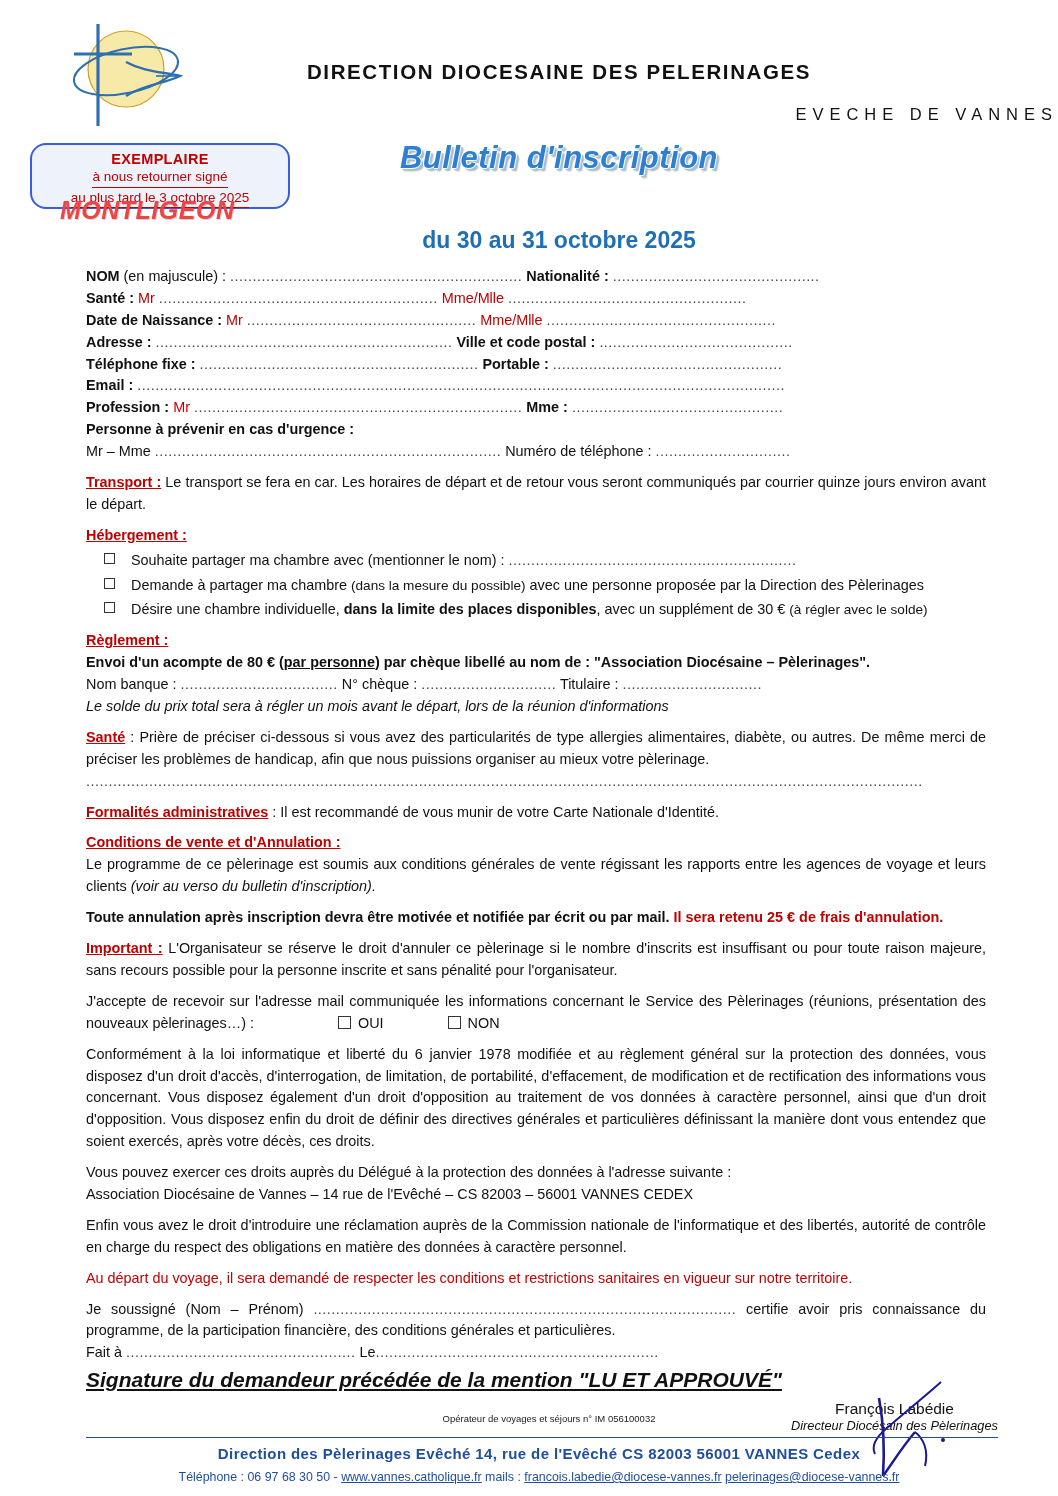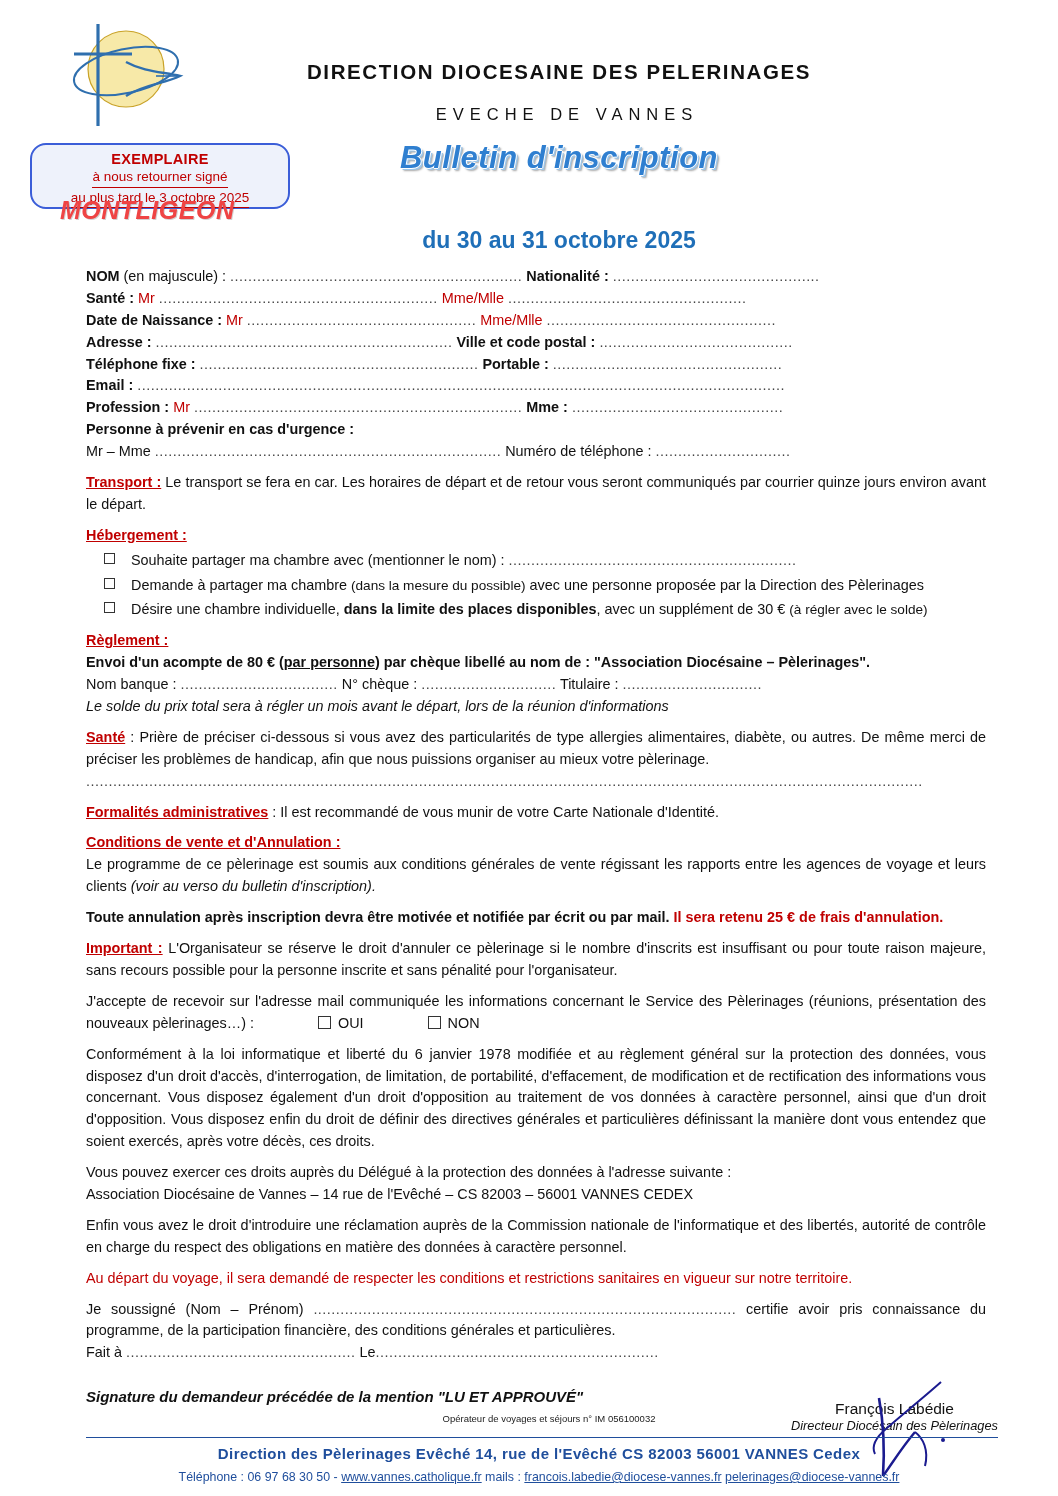--- a/index.html
+++ b/index.html
@@ -65,21 +65,21 @@
     font-weight: bold;
     font-size: 20.5px;
     letter-spacing: 1.6px;
     color: #111;
     padding-left: 60px;
   }
   .hdr-sub {
     position: absolute;
     left: 0; right: 0;
     top: 105px;
-    text-align: center;
+    text-align: right;
     font-size: 16.5px;
     letter-spacing: 6px;
     color: #111;
     padding-left: 76px;
   }
   .wordart {
     position: absolute;
     left: 0; right: 0;
     top: 140px;
     text-align: center;
@@ -154,24 +154,24 @@
     display: inline-block;
     width: 11px; height: 11px;
     border: 1.3px solid #333;
     margin-right: 7px;
     position: relative;
     top: 1px;
   }
   .opt { display: inline-block; margin-right: 60px; }
 
   .sig-line {
-    margin-top: 22px;
     font-weight: bold;
     font-style: italic;
-    font-size: 15px;
+    font-size: 21px;
+    text-decoration: underline;
   }
   .director {
     position: absolute;
     right: 60px;
     top: 1352px;
     text-align: center;
     font-size: 14px;
     margin-top: 48px;
   }
   .director .name { font-size: 15.5px; }
@@ -378,21 +378,21 @@
         <b>Toute annulation après inscription devra être motivée et notifiée par écrit ou par mail. </b><b class="red">Il sera retenu 25 € de frais d'annulation.</b>
       </div>
     </div>
 
     <div class="para just">
       <span class="red-u">Important :</span><span> L'Organisateur se réserve le droit d'annuler ce pèlerinage si le nombre d'inscrits est insuffisant ou pour toute raison majeure, sans recours possible pour la personne inscrite et sans pénalité pour l'organisateur.</span>
     </div>
 
     <div class="para just">
       <span>J'accepte de recevoir sur l'adresse mail communiquée les informations concernant le Service des Pèlerinages (réunions, présentation des nouveaux pèlerinages…) :</span>
-      <span style="display:inline-block; margin-left:60px;">
+      <span style="display:inline-block; margin-left:80px;">
         <span class="opt"><span class="chk-empty"></span><span>OUI</span></span>
         <span class="opt"><span class="chk-empty"></span><span>NON</span></span>
       </span>
     </div>
 
     <div class="para just">Conformément à la loi informatique et liberté du 6 janvier 1978 modifiée et au règlement général sur la protection des données, vous disposez d'un droit d'accès, d'interrogation, de limitation, de portabilité, d'effacement, de modification et de rectification des informations vous concernant. Vous disposez également d'un droit d'opposition au traitement de vos données à caractère personnel, ainsi que d'un droit d'opposition. Vous disposez enfin du droit de définir des directives générales et particulières définissant la manière dont vous entendez que soient exercés, après votre décès, ces droits.</div>
     <div style="margin-top:9px">Vous pouvez exercer ces droits auprès du Délégué à la protection des données à l'adresse suivante :</div>
     <div>Association Diocésaine de Vannes – 14 rue de l'Evêché – CS 82003 – 56001 VANNES CEDEX</div>
     <div class="para just">Enfin vous avez le droit d'introduire une réclamation auprès de la Commission nationale de l'informatique et des libertés, autorité de contrôle en charge du respect des obligations en matière des données à caractère personnel.</div>
 

